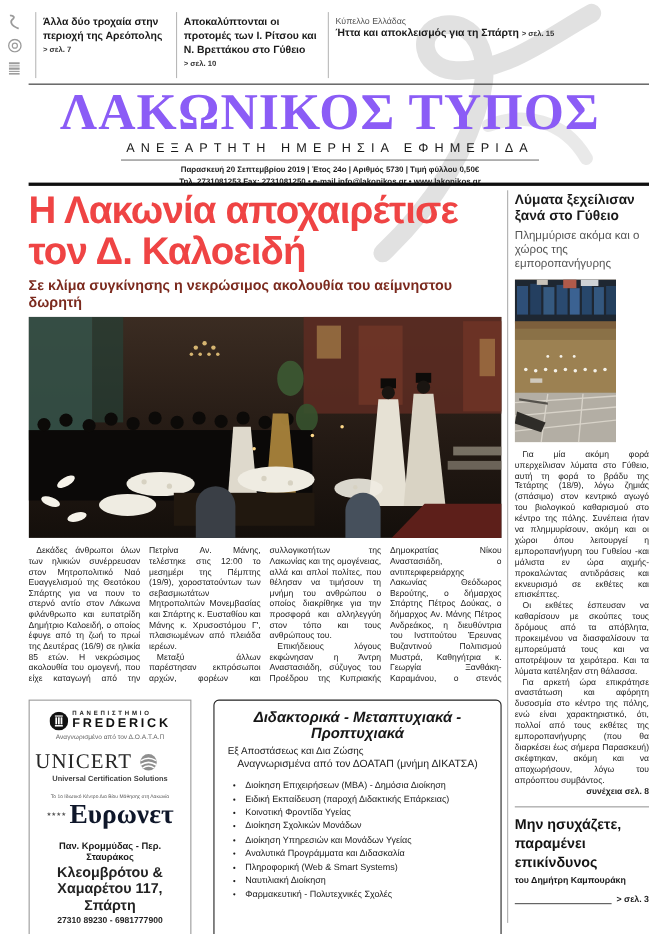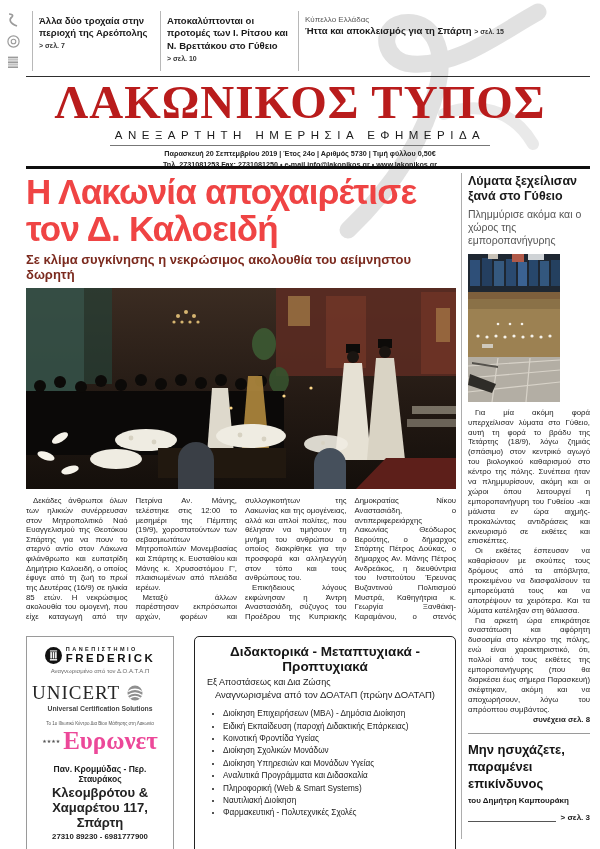--- a/index.html
+++ b/index.html
@@ -19,21 +19,21 @@
   .tz-title{font-size:9.5px;font-weight:bold;line-height:1.3;}
   .tz-page{font-size:7px;font-weight:bold;color:#333;margin-top:2px;}
   .tz-page-inline{font-size:7px;font-weight:bold;color:#333;white-space:nowrap;}
   .tz-kicker{font-size:8px;color:#555;margin-bottom:1px;}
   .hr-top{position:absolute;top:76px;left:26px;right:10px;height:1px;background:#2e2e2e;z-index:2;}
   
   .watermark{position:absolute;top:-8px;left:326px;width:235px;height:255px;z-index:0;}
   
   .masthead{position:absolute;top:79px;left:0;right:0;text-align:center;z-index:1;}
   .mast-title{font-family:"Liberation Serif",serif;font-weight:bold;font-size:47px;line-height:1;
-              letter-spacing:1px;color:#b91c1c;}
+              letter-spacing:1px;color:#8b5cf6;}
   .mast-sub{font-size:11.5px;letter-spacing:5.5px;margin-top:3px;color:#1b1b1b;}
   .mast-rule{width:380px;height:1px;background:#777;margin:4px auto 3px;}
   .dateline{font-size:7.2px;font-weight:bold;color:#222;line-height:1.5;}
   .bigrule{position:absolute;top:166px;left:26px;right:10px;height:3px;background:#0f0f0f;z-index:2;}
   
   .main{position:absolute;top:173px;left:26px;right:10px;bottom:4px;display:flex;z-index:1;}
   .leftcol{width:430px;flex:none;}
   .vdiv{width:1px;background:#adadad;margin:0 6px 6px 5px;}
   .rightcol{flex:1;min-width:0;display:flex;flex-direction:column;}
   
@@ -51,27 +51,27 @@
   .fred-text{text-align:left;}
   .fred-uni{font-size:5.5px;letter-spacing:2.5px;font-weight:bold;color:#222;}
   .fred-name{font-size:11.5px;font-weight:bold;letter-spacing:2.5px;color:#111;}
   .doatap{font-size:6px;color:#666;margin:4px 0 8px;}
   .unicert-row{display:flex;justify-content:flex-start;align-items:center;gap:4px;}
   .unicert-name{font-family:"Liberation Serif",serif;font-size:19px;letter-spacing:1px;color:#262626;}
   .unicert-sub{font-size:6.8px;font-weight:bold;color:#444;margin:1px 0 9px;}
   .euro-kicker{font-size:4.5px;color:#555;margin-bottom:1px;}
   .euro-row{display:flex;justify-content:center;align-items:center;gap:3px;}
   .euro-stars{display:flex;flex-direction:column;font-size:5px;color:#555;line-height:1.4;}
-  .euro-name{font-family:"Liberation Serif",serif;font-weight:bold;font-size:25px;color:#ec4899;}
+  .euro-name{font-family:"Liberation Serif",serif;font-weight:bold;font-size:25px;color:#0f172a;}
   .euro-owners{font-size:8.5px;font-weight:bold;margin-top:9px;}
   .euro-address{font-size:13px;font-weight:bold;color:#222;margin-top:1px;}
   .euro-phones{font-size:7.8px;font-weight:bold;color:#222;margin-top:2px;}
   .euro-site{font-size:7.8px;font-weight:bold;color:#222;margin-top:21px;}
   .ad-programs{flex:1;border:1.5px solid #222;border-radius:5px;padding:7px 12px 6px;box-sizing:border-box;}
-  .prog-title{font-size:13.5px;font-weight:bold;text-align:center;color:#161616;}
+  .prog-title{font-size:13.5px;font-weight:bold;text-align:center;color:#161616;font-style:italic;}
   .prog-sub1{font-size:9px;margin-top:3px;color:#222;}
   .prog-sub2{font-size:9.5px;text-align:center;margin-top:2px;color:#222;}
   .prog-list{margin:9px 0 0 16px;padding:0;}
   .prog-list li{font-size:8.2px;margin-bottom:3.4px;color:#1a1a1a;}
   
   .r-title{font-size:12.5px;font-weight:bold;line-height:1.22;margin:1px 0 3px;}
   .r-sub{font-size:10.5px;line-height:1.28;color:#555;margin:0 0 6px;}
   .r-photo{width:92px;height:148px;display:block;}
   .r-article{margin-top:6px;font-size:7.8px;line-height:1.27;text-align:justify;color:#222;}
   .r-article p{margin:0;text-indent:7px;}
@@ -266,21 +266,21 @@
           </div>
           <div class="euro-owners">Παν. Κρομμύδας - Περ. Σταυράκος</div>
           <div class="euro-address">Κλεομβρότου &amp; Χαμαρέτου 117, Σπάρτη</div>
           <div class="euro-phones">27310 89230  -  6981777900</div>
           <div class="euro-site">www.euronet-sparti.gr</div>
         </div>
 
         <div class="ad-programs">
           <div class="prog-title">Διδακτορικά - Μεταπτυχιακά - Προπτυχιακά</div>
           <div class="prog-sub1">Εξ Αποστάσεως και Δια Ζώσης</div>
-          <div class="prog-sub2">Αναγνωρισμένα από τον ΔΟΑΤΑΠ (πρώην ΔΟΑΤΑΠ)</div>
+          <div class="prog-sub2">Αναγνωρισμένα από τον ΔΟΑΤΑΠ (μνήμη ΔΙΚΑΤΣΑ)</div>
           <ul class="prog-list">
             <li>Διοίκηση Επιχειρήσεων (MBA) - Δημόσια Διοίκηση</li>
             <li>Ειδική Εκπαίδευση (παροχή Διδακτικής Επάρκειας)</li>
             <li>Κοινοτική Φροντίδα Υγείας</li>
             <li>Διοίκηση Σχολικών Μονάδων</li>
             <li>Διοίκηση Υπηρεσιών και Μονάδων Υγείας</li>
             <li>Αναλυτικά Προγράμματα και Διδασκαλία</li>
             <li>Πληροφορική (Web &amp; Smart Systems)</li>
             <li>Ναυτιλιακή Διοίκηση</li>
             <li>Φαρμακευτική - Πολυτεχνικές Σχολές</li>

